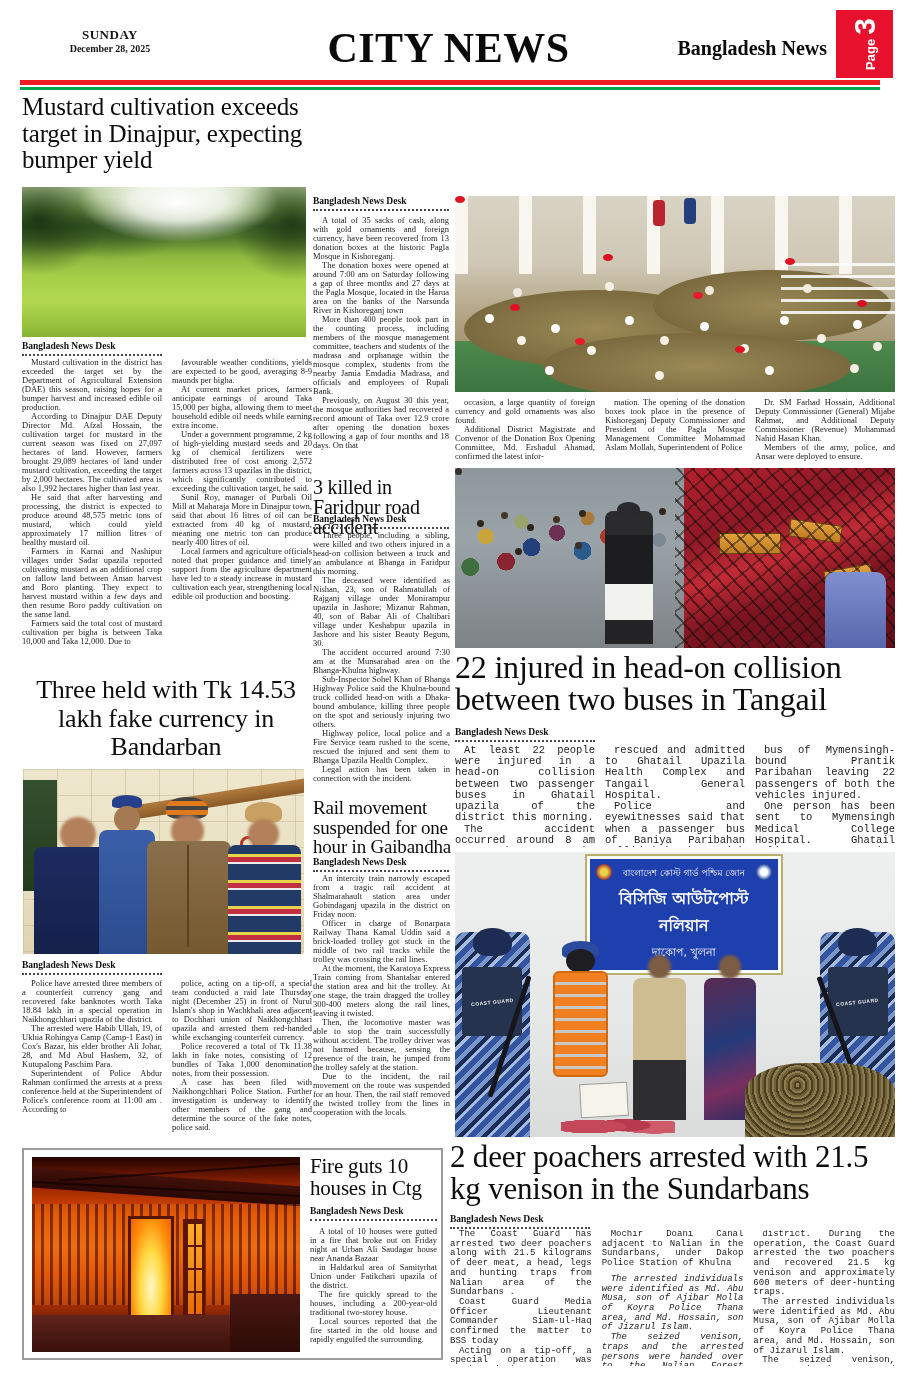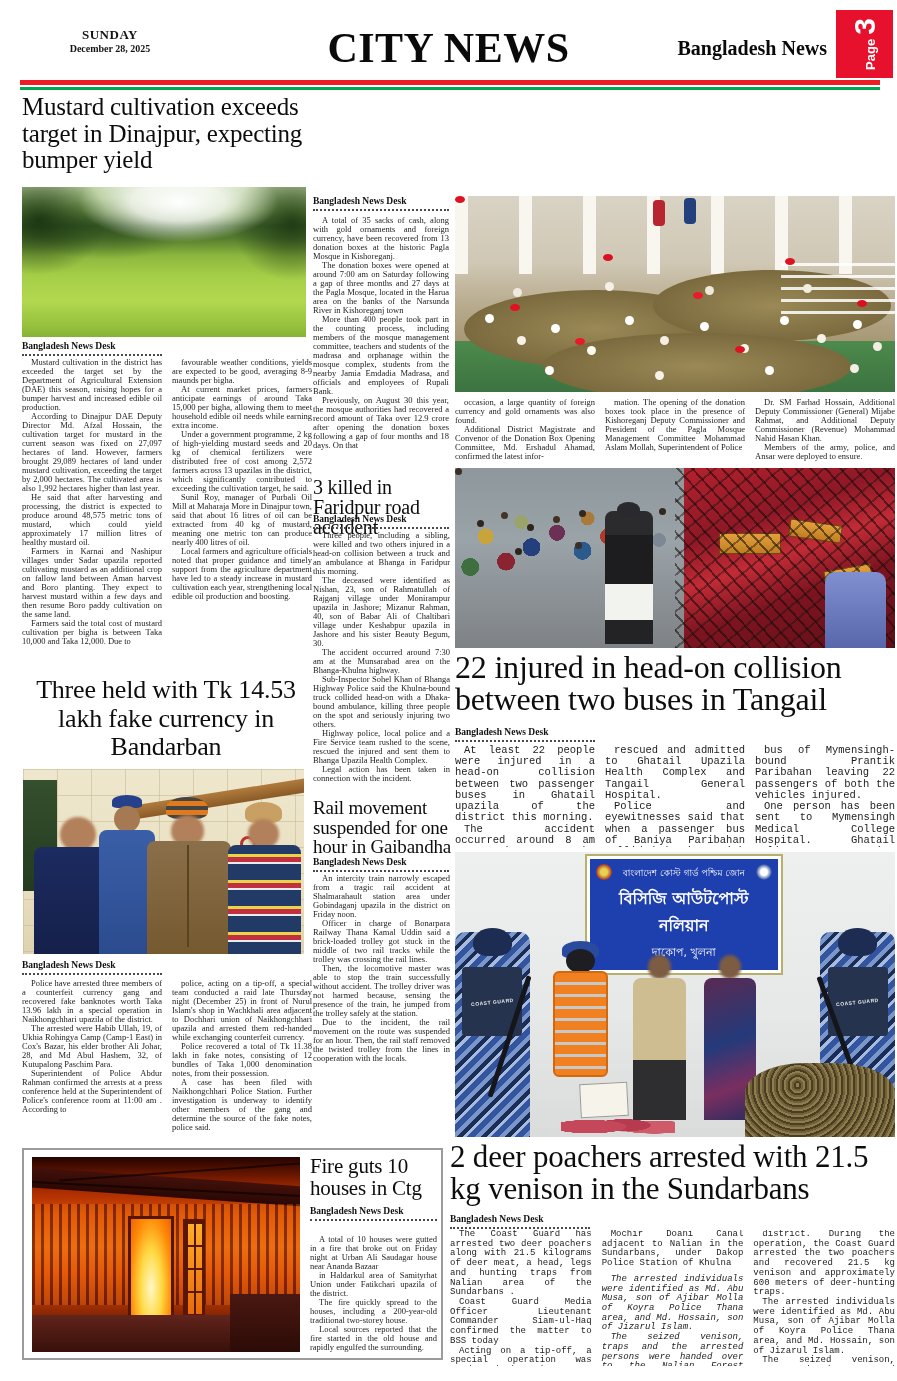--- a/index.html
+++ b/index.html
@@ -173,21 +173,21 @@
     </div>
     <div>
       <div style="position:absolute;left:79%;top:18%;width:13%;height:11%;border-radius:50% 50% 30% 30%;background:#c9a063"></div>
       <div class="head" style="left:80%;top:27%;width:11%;height:16%"></div>
       <div class="torso" style="left:73%;top:41%;width:26%;height:59%;background:repeating-linear-gradient(180deg,#223a66 0 9px,#e8d44a 9px 12px,#c03040 12px 17px,#ececec 17px 19px,#223a66 19px 26px)"></div>
     </div>
   </div>
   <div class="abs byline" style="left:22px;top:960px;width:140px">Bangladesh News Desk</div>
   <div class="abs cols" style="left:22px;top:979px;width:290px;height:160px;overflow:hidden">
     <div class="tcol body">
-        <p>Police have arrested three members of a counterfeit currency gang and recovered fake banknotes worth Taka 13.96 lakh in a special operation in Naikhongchhari upazila of the district.</p>
+        <p>Police have arrested three members of a counterfeit currency gang and recovered fake banknotes worth Taka 18.84 lakh in a special operation in Naikhongchhari upazila of the district.</p>
         <p>The arrested were Habib Ullah, 19, of Ukhia Rohingya Camp (Camp-1 East) in Cox's Bazar, his elder brother Ali Johar, 28, and Md Abul Hashem, 32, of Kutupalong Paschim Para.</p>
         <p>Superintendent of Police Abdur Rahman confirmed the arrests at a press conference held at the Superintendent of Police's conference room at 11:00 am . According to</p>
       </div>
     <div class="tcol body">
         <p>police, acting on a tip-off, a special team conducted a raid late Thursday night (December 25) in front of Nurul Islam's shop in Wachkhali area adjacent to Dochhari union of Naikhongchhari upazila and arrested them red-handed while exchanging counterfeit currency.</p>
         <p>Police recovered a total of Tk 11.38 lakh in fake notes, consisting of 12 bundles of Taka 1,000 denomination notes, from their possession.</p>
         <p>A case has been filed with Naikhongchhari Police Station. Further investigation is underway to identify other members of the gang and determine the source of the fake notes, police said.</p>
       </div>
   </div>
 
@@ -198,21 +198,21 @@
       <div class="fire-door"></div>
       <div class="fire-window"></div>
       <div class="fire-wall"></div>
       <div class="fire-step"></div>
       <div class="fire-wire w1"></div>
       <div class="fire-wire w2"></div>
     </div>
     <div class="abs" style="left:286px;top:5px;width:127px">
       <div class="hl" style="font-size:21px;line-height:1.05">Fire guts 10 houses in Ctg</div>
       <div class="byline" style="margin-top:7px">Bangladesh News Desk</div>
-      <div class="body" style="margin-top:14px">
+      <div class="body" style="margin-top:6px">
           <p>A total of 10 houses were gutted in a fire  that broke out on Friday night at Urban Ali Saudagar house near Ananda Bazaar</p>
           <p>in Haldarkul area of Samityrhat Union under Fatikchari upazila of the  district.</p>
           <p>The fire quickly spread to the houses, including a 200-year-old traditional two-storey house.</p>
           <p>Local sources reported that the fire started in the old house and rapidly engulfed the surrounding.</p>
         </div>
     </div>
   </div>
 
   <div class="abs byline" style="left:313px;top:196px;width:136px">Bangladesh News Desk</div>
   <div class="abs body" style="left:313px;top:216px;width:136px;height:263px;overflow:hidden">
@@ -256,20 +256,21 @@
       <p>Sub-Inspector Sohel Khan of Bhanga Highway Police said the Khulna-bound truck collided head-on with a Dhaka-bound ambulance, killing three people on the spot and seriously injuring two others.</p>
       <p>Highway police, local police and a Fire Service team rushed to the scene, rescued the injured and sent them to Bhanga Upazila Health Complex.</p>
       <p>Legal action has been taken in connection with the incident.</p>
     </div>
 
   <div class="abs hl" style="left:313px;top:798px;width:140px;font-size:19px;line-height:1.03">Rail movement suspended for one hour in Gaibandha</div>
   <div class="abs byline" style="left:313px;top:857px;width:136px">Bangladesh News Desk</div>
   <div class="abs body" style="left:313px;top:874px;width:137px;height:256px;overflow:hidden">
       <p>An intercity train narrowly escaped from a tragic rail accident at Shalmarahault station area under Gobindaganj upazila in the district on Friday noon.</p>
       <p>Officer in charge of Bonarpara Railway Thana Kamal Uddin said a brick-loaded trolley got stuck in the middle of two rail tracks while the trolley was crossing the rail lines.</p>
+      <p>At the moment, the Karatoya Express Train coming from Shantahar entered the station area and hit the trolley. At one stage, the train dragged the trolley 300-400 meters along the rail lines, leaving it twisted.</p>
       <p>Then, the locomotive master was able to stop the train successfully without accident. The trolley driver was not harmed because, sensing the presence of the train, he jumped from the trolley safely at the station.</p>
       <p>Due to the incident, the rail movement on the route was suspended for an hour. Then, the rail staff removed the twisted trolley from the lines in cooperation with the locals.</p>
     </div>
 
   <div class="photo img-bus" style="left:455px;top:468px;width:440px;height:180px">
     <div class="bus-crowd"></div>
     <div class="bus-heads"></div>
     <div class="bus-wreck"></div>
     <div class="bus-seat" style="left:60%;top:36%;width:14%;height:12%"></div>
     <div class="bus-seat" style="left:76%;top:30%;width:12%;height:10%;transform:rotate(8deg)"></div>

